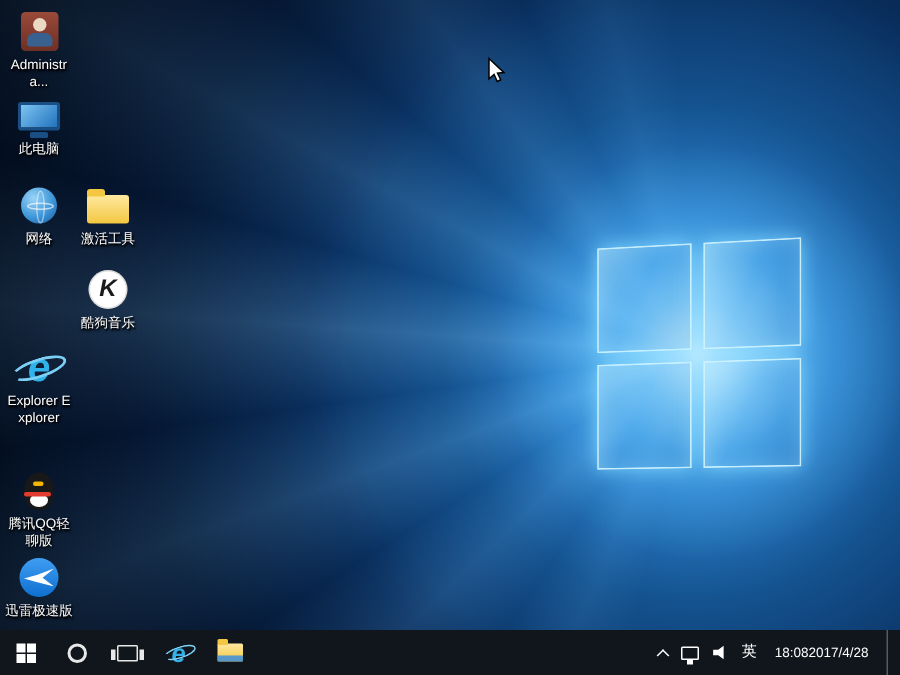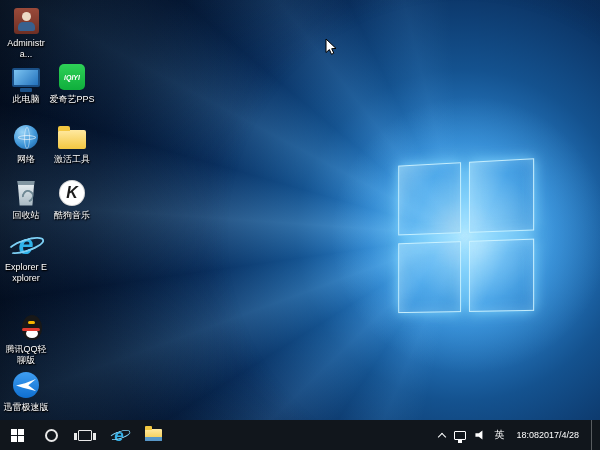--- a/index.html
+++ b/index.html
@@ -150,54 +150,42 @@
           <i></i>
         </div>
       <div class="icon-label">此电脑</div>
     </div>
     <div class="icon-cell" style="left:3px;top:122px;">
       <div class="ic network-icon">
           <i></i>
         </div>
       <div class="icon-label">网络</div>
     </div>
-    <div class="icon-cell" style="left:3px;top:178px;">
-      <div class="ic recycle-icon">
-          <i></i>
-        </div>
-      <div class="icon-label">回收站</div>
-    </div>
     <div class="icon-cell" style="left:3px;top:230px;">
       <div class="ic ie-icon">
         <span class="ie-e">e</span>
         <span class="ie-ring"></span>
       </div>
       <div class="icon-label">Explorer Explorer</div>
     </div>
-    <div class="icon-cell" style="left:3px;top:312px;align-items:flex-end;">
+    <div class="icon-cell" style="left:3px;top:312px;">
       <div class="ic qq-icon">
         <i></i>
           <span class="scarf"></span>
           <span class="beak"></span>
       </div>
       <div class="icon-label">腾讯QQ轻聊版</div>
     </div>
     <div class="icon-cell" style="left:3px;top:370px;">
       <div class="ic xunlei-icon">
           <i></i>
         </div>
       <div class="icon-label">迅雷极速版</div>
     </div>
 
-    <div class="icon-cell" style="left:49px;top:62px;">
-      <div class="ic iqiyi-icon">
-        <i>iQIYI</i>
-      </div>
-      <div class="icon-label">爱奇艺PPS</div>
-    </div>
     <div class="icon-cell" style="left:49px;top:122px;">
       <div class="ic folder-icon">
           <i></i>
         </div>
       <div class="icon-label">激活工具</div>
     </div>
     <div class="icon-cell" style="left:49px;top:178px;">
       <div class="ic kugou-icon">
         <i>K</i>
       </div>

